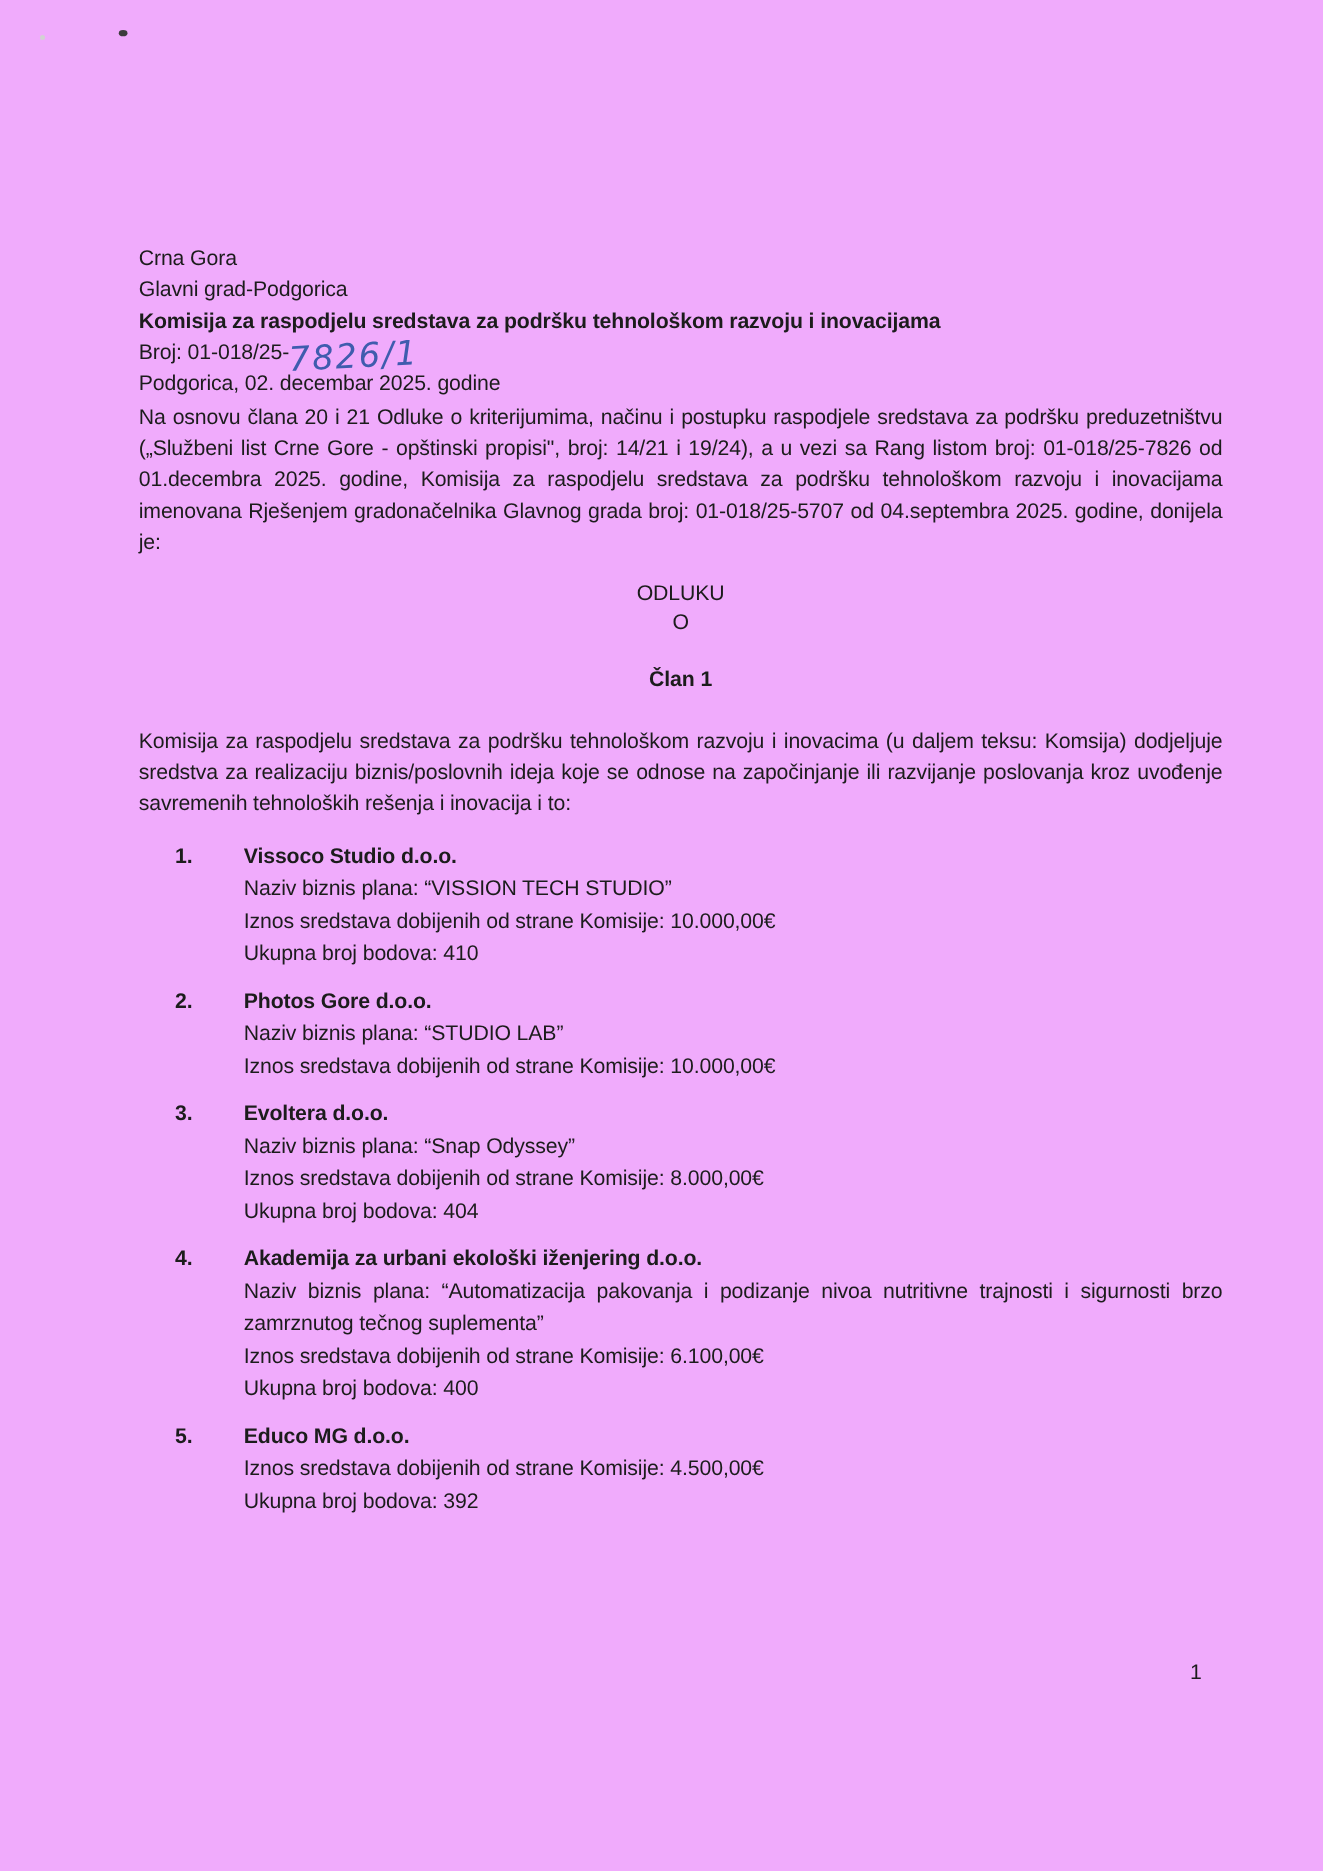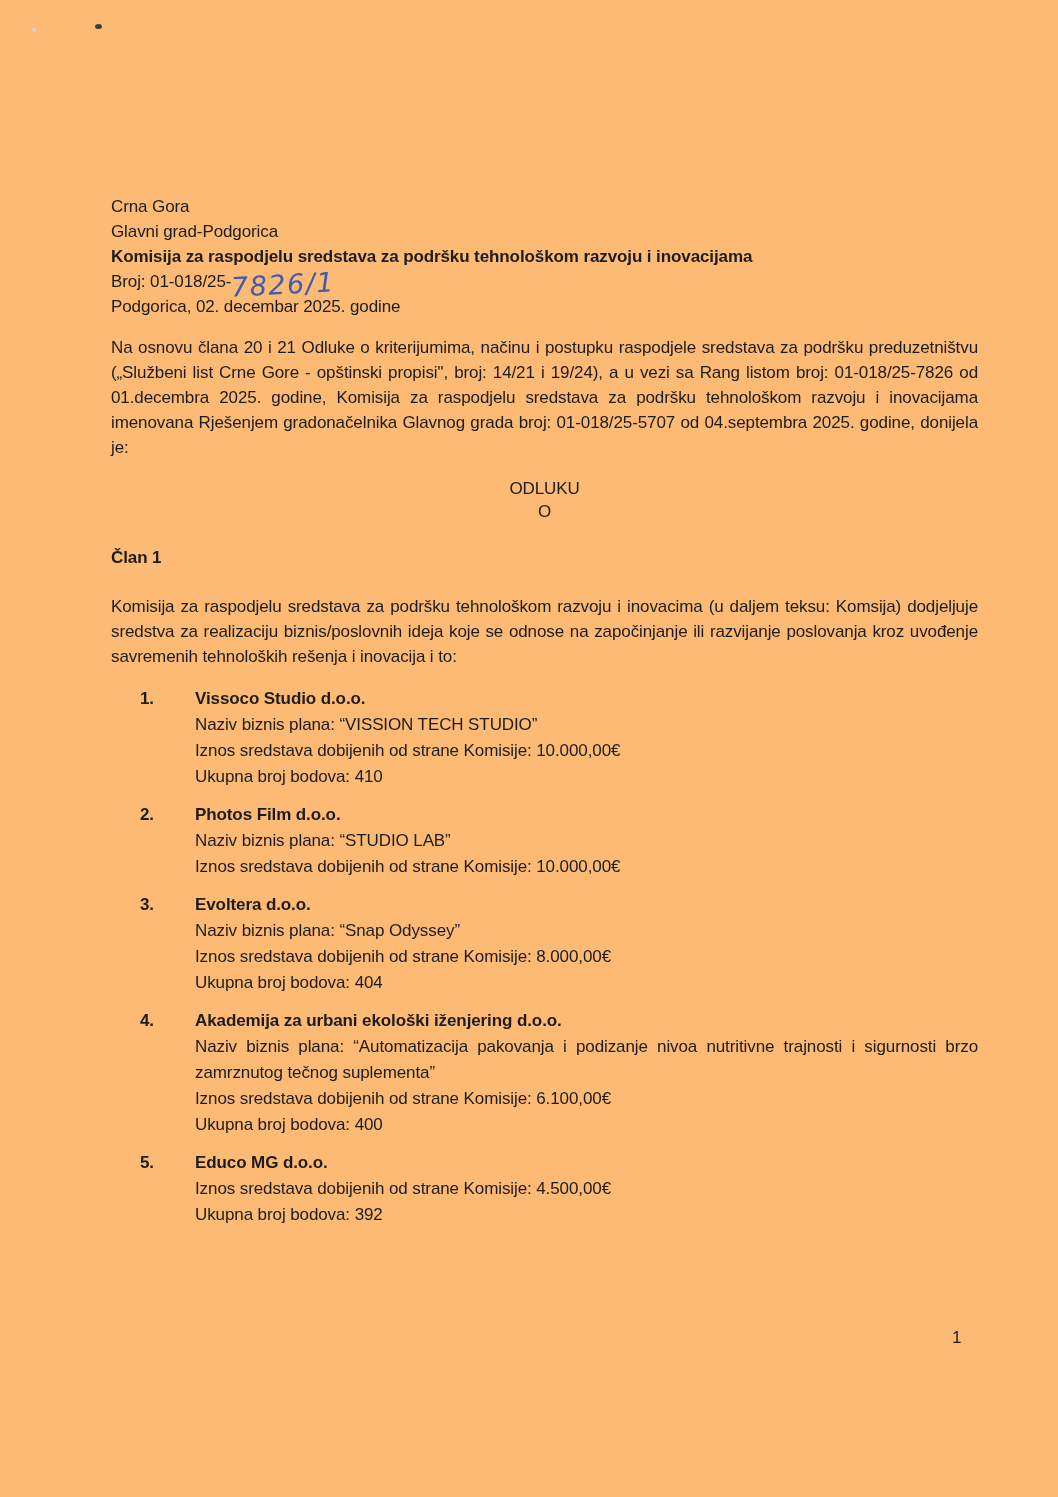--- a/index.html
+++ b/index.html
@@ -1,20 +1,20 @@
 <!DOCTYPE html>
 <html><head>
 <meta charset="utf-8">
 <style>
   html, body { margin: 0; padding: 0; background: #ffffff; }
   .page {
     position: relative;
     width: 1058px;
     height: 1497px;
-    background: #fdba74;
+    background: #f0abfc;
     font-family: "Liberation Sans", sans-serif;
     color: #1c1c1c;
     overflow: hidden;
   }
   .content {
     position: absolute;
     left: 111px;
     top: 194px;
     width: 867px;
     font-size: 17px;
@@ -28,31 +28,32 @@
     font-family: "DejaVu Sans", sans-serif;
     font-style: italic;
     color: #3f5cae;
     font-size: 27px;
     line-height: 16px;
     vertical-align: -7px;
     transform: rotate(-3deg);
     letter-spacing: 1.5px;
   }
   .preamble {
-    margin-top: 16px;
+    margin-top: 2px;
     text-align: justify;
   }
   .title-block {
     margin-top: 8px;
     text-align: center;
     font-weight: 400;
     line-height: 23px;
   }
   .article-heading {
     margin-top: 22px;
+    text-align: center;
     font-weight: 700;
     line-height: 25px;
   }
   .article-body {
     margin-top: 24px;
     text-align: justify;
   }
   .recipients {
     margin-top: 12px;
     padding-left: 29px;
@@ -115,21 +116,21 @@
           <div class="company">Vissoco Studio d.o.o.</div>
           <div class="plan-line"><span>Naziv biznis plana:</span> <span>“VISSION TECH STUDIO”</span></div>
           <div><span>Iznos sredstava dobijenih od strane Komisije:</span> <span>10.000,00€</span></div>
           <div><span>Ukupna broj bodova:</span> <span>410</span></div>
         </div>
       </div>
 
       <div class="item">
         <div class="item-num">2.</div>
         <div class="item-body">
-          <div class="company">Photos Film d.o.o.</div>
+          <div class="company">Photos Gore d.o.o.</div>
           <div class="plan-line"><span>Naziv biznis plana:</span> <span>“STUDIO LAB”</span></div>
           <div><span>Iznos sredstava dobijenih od strane Komisije:</span> <span>10.000,00€</span></div>
         </div>
       </div>
 
       <div class="item">
         <div class="item-num">3.</div>
         <div class="item-body">
           <div class="company">Evoltera d.o.o.</div>
           <div class="plan-line"><span>Naziv biznis plana:</span> <span>“Snap Odyssey”</span></div>

